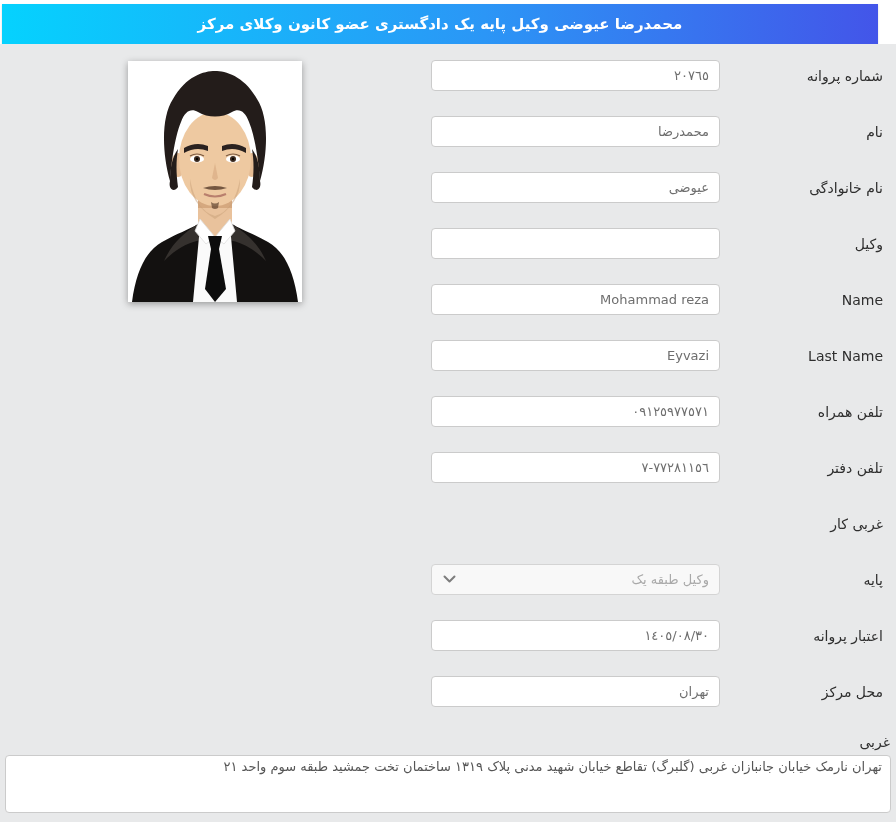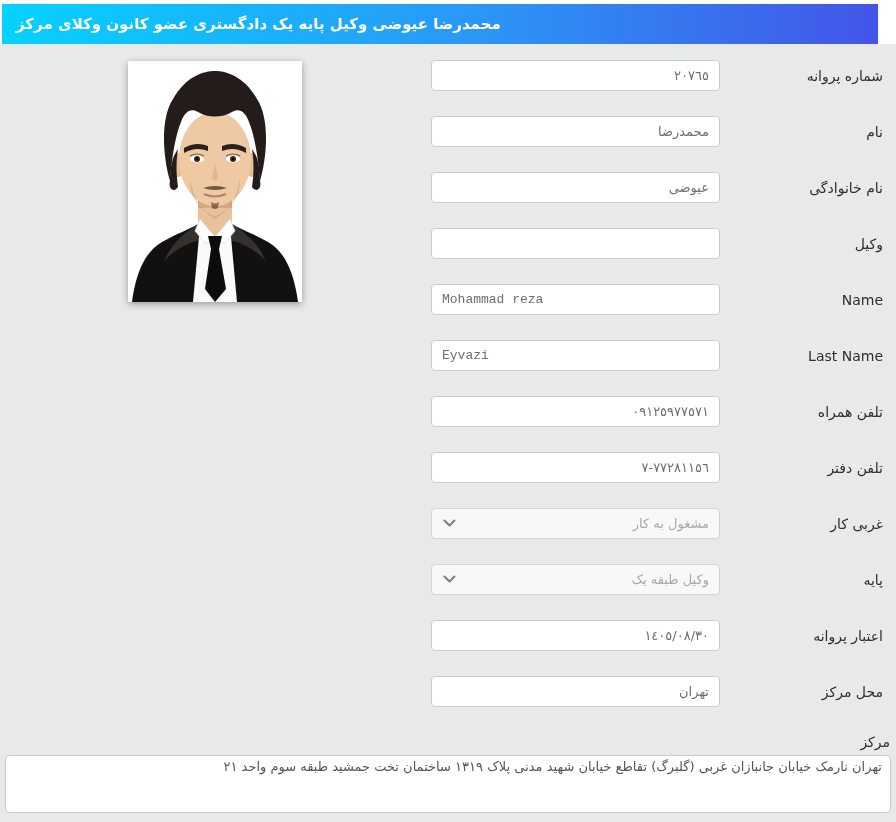--- a/index.html
+++ b/index.html
@@ -19,21 +19,21 @@
   .header-bar {
     position:absolute;
     top:4px; left:2px; right:18px;
     height:40px;
     background: linear-gradient(90deg, #05d2fe 0%, #2b96f6 55%, #4355e9 100%);
     color:#ffffff;
     font-size:15px;
     font-weight:bold;
     line-height:40px;
     padding:0 14px;
-    text-align:left;
+    text-align:center;
     box-shadow: 0 1px 2px rgba(0,0,0,.15);
   }
   .content {
     position:absolute;
     top:44px; left:0; right:0; bottom:0;
     background:#e8e9ea;
     padding-top:16px;
   }
   .photo-frame {
     position:absolute;
@@ -65,21 +65,21 @@
     height:31px;
     border:1px solid #cbcbcb;
     border-radius:4px;
     background:#ffffff;
     padding:0 10px;
     font-family:"DejaVu Sans","Liberation Sans",sans-serif;
     font-size:13px;
     color:#6e6e6e;
     outline:none;
   }
-  input.ltr-field { direction:ltr; text-align:left;font-family:Liberation Mono, monospace; }
+  input.ltr-field { direction:ltr; text-align:right; }
   .select-field {
     width:100%;
     height:31px;
     border:1px solid #d4d4d4;
     border-radius:4px;
     background:#f8f8f8;
     padding:0 10px;
     font-size:13px;
     color:#a9a9a9;
     display:flex;
@@ -228,30 +228,20 @@
 
       <div class="form-row">
         <div class="field-label">تلفن دفتر</div>
         <div class="field-input-col">
           <input class="text-field" type="text" value="٧٧٢٨١١٥٦-٧" style="">
         </div>
       </div>
 
       <div class="form-row">
         <div class="field-label">غربی کار</div>
-        <div class="field-input-col">
-          <div class="select-field">
-            <span>مشغول به کار</span>
-            <span class="chev">
-              <svg width="13" height="9" viewBox="0 0 13 9">
-                  <path d="M1.5 1.5 L6.5 6.5 L11.5 1.5" stroke="#7d7d7d" stroke-width="2" fill="none" stroke-linecap="round" stroke-linejoin="round"></path>
-                </svg>
-            </span>
-          </div>
-        </div>
       </div>
 
       <div class="form-row">
         <div class="field-label">پایه</div>
         <div class="field-input-col">
           <div class="select-field">
             <span>وکیل طبقه یک</span>
             <span class="chev">
               <svg width="13" height="9" viewBox="0 0 13 9">
                   <path d="M1.5 1.5 L6.5 6.5 L11.5 1.5" stroke="#7d7d7d" stroke-width="2" fill="none" stroke-linecap="round" stroke-linejoin="round"></path>
@@ -268,18 +258,18 @@
         </div>
       </div>
 
       <div class="form-row">
         <div class="field-label">محل مرکز</div>
         <div class="field-input-col">
           <input class="text-field" type="text" value="تهران" style="">
         </div>
       </div>
 
-      <div class="address-label">مرکز</div>
+      <div class="address-label">غربی</div>
       <textarea class="address-area" style="">تهران نارمک خیابان جانبازان غربی (گلبرگ) تقاطع خیابان شهید مدنی پلاک ۱۳۱۹ ساختمان تخت جمشید طبقه سوم واحد ۲۱</textarea>
 
     </div>
   </div>
 </div>
 
 </body></html>

